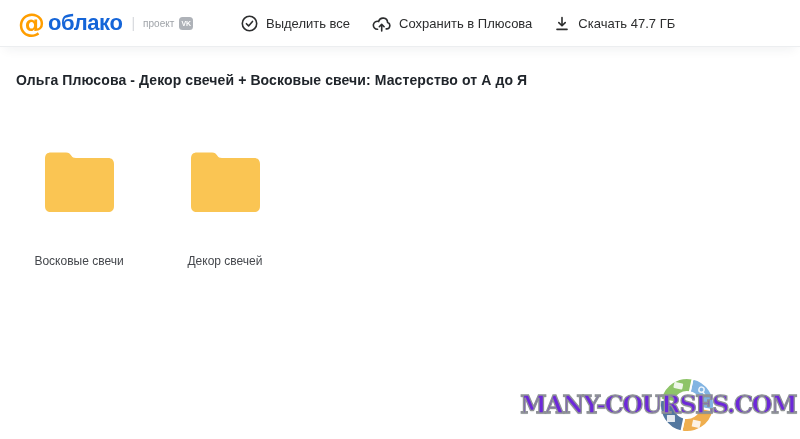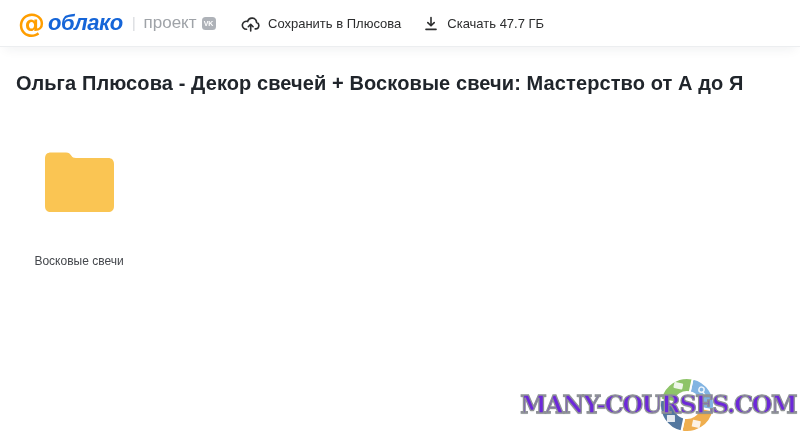--- a/index.html
+++ b/index.html
@@ -15,44 +15,43 @@
     display:flex; align-items:center; z-index:5;
   }
   .logo-group { display:flex; align-items:center; padding-left:18px; }
   .at-glyph {
     color:#ff9e00; font-weight:800; font-size:27px; line-height:1;
     font-family:"DejaVu Sans", sans-serif; margin-right:3px; margin-top:-2px;
   }
   .brand {
     color:#1565d8; font-weight:700; font-size:22px; letter-spacing:-0.4px;
     line-height:1;
-    font-style:italic;
   }
   .logo-divider { color:#d6d9dd; font-size:14px; margin:0 8px 0 9px; font-weight:400; }
-  .project-label { color:#9fa3a8; font-size:17px; }
+  .project-label { color:#9fa3a8; font-size:10px; }
   .vk-badge {
     margin-left:5px; width:14px; height:13px; border-radius:3.5px;
     background:#aeb2b8; color:#fff; font-size:7px; font-weight:700;
     display:flex; align-items:center; justify-content:center; letter-spacing:0;
   }
   .actions {
     position:absolute; left:241px; top:0; height:47px;
     display:flex; align-items:center; gap:22px;
   }
   .action-btn {
     display:flex; align-items:center; gap:8px; background:none; border:none;
     font-family:"Liberation Sans", sans-serif; font-size:13px; color:#2c2d2e;
     cursor:pointer; line-height:1;
   }
   .action-btn svg { display:block; }
 
   
   .page-title {
     position:absolute; left:16px; top:72px;
-    font-size:20px; font-weight:700; color:#20252b; letter-spacing:0.1px;
+    font-size:14px; font-weight:700; color:#20252b; letter-spacing:0.1px;
   }
   .folder-row {
     position:absolute; left:6px; top:147px; display:flex;
   }
   .folder-tile { width:146px; display:flex; flex-direction:column; align-items:center; cursor:pointer; }
   .folder-icon { width:69px; height:65px; }
   .folder-name {
     margin-top:38px; font-size:12px; color:#45484d; text-align:center;
     max-width:140px; white-space:nowrap; overflow:hidden; text-overflow:ellipsis;
   }
@@ -74,20 +73,29 @@
   <div class="header">
     <div class="logo-group">
       <span class="at-glyph">@</span>
       <span class="brand">облако</span>
       <span class="logo-divider">|</span>
       <span class="project-label">проект</span>
       <span class="vk-badge">VK</span>
     </div>
 
     <div class="actions">
+      <button class="action-btn">
+        <span>
+          <svg width="17" height="17" viewBox="0 0 17 17" fill="none">
+            <circle cx="8.5" cy="8.5" r="7.2" stroke="#2c2d2e" stroke-width="1.6"></circle>
+            <path d="M5.4 8.7 L7.6 10.9 L11.5 6.4" stroke="#2c2d2e" stroke-width="1.6" stroke-linecap="round" stroke-linejoin="round"></path>
+          </svg>
+        </span>
+        <span>Выделить все</span>
+      </button>
 
       <button class="action-btn">
         <span>
           <svg width="19" height="17" viewBox="0 0 19 17" fill="none">
             <path d="M5.6 14.2 a4 4 0 1 1 1 -7.8 a4.6 4.6 0 0 1 9 1.1 a3.3 3.3 0 0 1 -1.4 6.4" stroke="#2c2d2e" stroke-width="1.6" stroke-linecap="round"></path>
             <path d="M9.7 16 v-6.4 M7.3 11.7 L9.7 9.3 L12.1 11.7" stroke="#2c2d2e" stroke-width="1.6" stroke-linecap="round" stroke-linejoin="round"></path>
           </svg>
         </span>
         <span>Сохранить в Плюсова</span>
       </button>
@@ -112,20 +120,30 @@
       <span>
         <svg class="folder-icon" viewBox="0 0 69 65">
           <path d="M6 5.5 L21 5.5 C24 5.5 24.7 6.6 26.2 8.6 C27.6 10.4 28.2 11 31 11
                    L63 11 C66.9 11 69 13.1 69 17 L69 59 C69 63 66.9 65 63 65
                    L6 65 C2 65 0 63 0 59 L0 11.5 C0 7.5 2 5.5 6 5.5 Z" fill="#fac553"></path>
         </svg>
       </span>
       <div class="folder-name">Восковые свечи</div>
     </div>
 
+    <div class="folder-tile">
+      <span>
+        <svg class="folder-icon" viewBox="0 0 69 65">
+          <path d="M6 5.5 L21 5.5 C24 5.5 24.7 6.6 26.2 8.6 C27.6 10.4 28.2 11 31 11
+                   L63 11 C66.9 11 69 13.1 69 17 L69 59 C69 63 66.9 65 63 65
+                   L6 65 C2 65 0 63 0 59 L0 11.5 C0 7.5 2 5.5 6 5.5 Z" fill="#fac553"></path>
+        </svg>
+      </span>
+      <div class="folder-name">Декор свечей</div>
+    </div>
 
   </div>
 
   <span class="globe">
     <svg width="58" height="58" viewBox="0 0 58 58">
       <g transform="rotate(12 29 29)" stroke="#ffffff" stroke-width="2">
         <path d="M29 2 A27 27 0 0 1 56 29 L42 29 A13 13 0 0 0 29 16 Z" fill="#82b4e2"></path>
         <path d="M56 29 A27 27 0 0 1 29 56 L29 42 A13 13 0 0 0 42 29 Z" fill="#efae4e"></path>
         <path d="M29 56 A27 27 0 0 1 2 29 L16 29 A13 13 0 0 0 29 42 Z" fill="#53779f"></path>
         <path d="M2 29 A27 27 0 0 1 29 2 L29 16 A13 13 0 0 0 16 29 Z" fill="#8ec468"></path>

